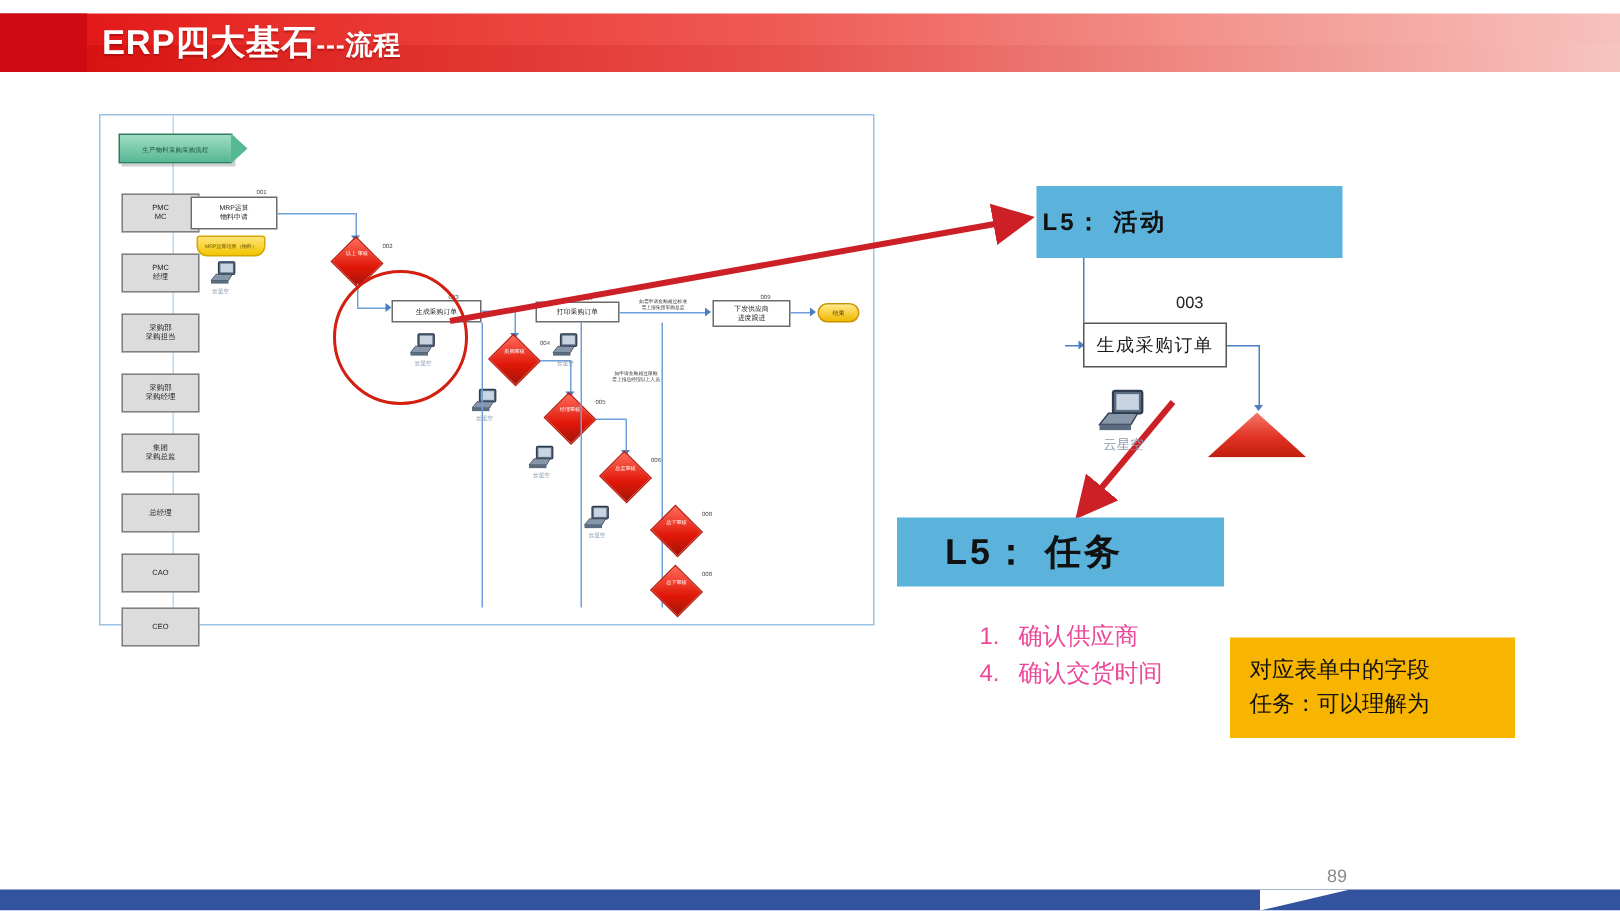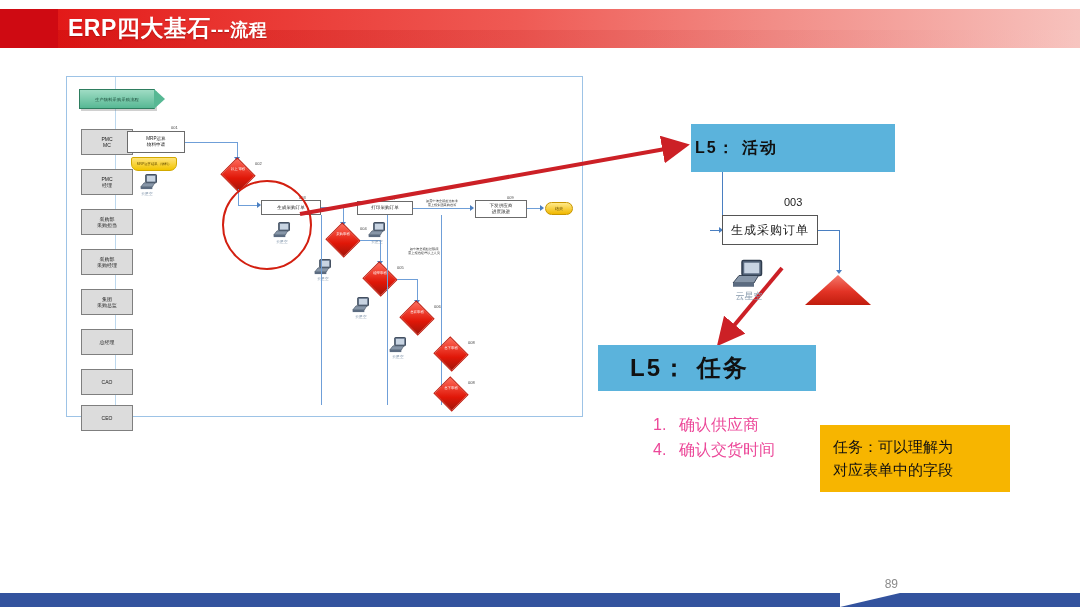--- a/index.html
+++ b/index.html
@@ -418,19 +418,19 @@
 <div class="detail-diamond"></div>
 
 <div class="lbox" id="lbox-task">L5： 任务</div>
 
 <ul class="task-list">
   <li><span class="idx">1.</span><span>确认供应商</span></li>
   <li><span class="idx">4.</span><span>确认交货时间</span></li>
 </ul>
 
 <div class="orange-note">
+  <span>对应表单中的字段</span>
   <span>任务：可以理解为</span>
-  <span>对应表单中的字段</span>
 </div>
 
 <div class="footer-bar"></div>
 <div class="footer-notch"></div>
 <div class="page-num">89</div>
 
 </body></html>

